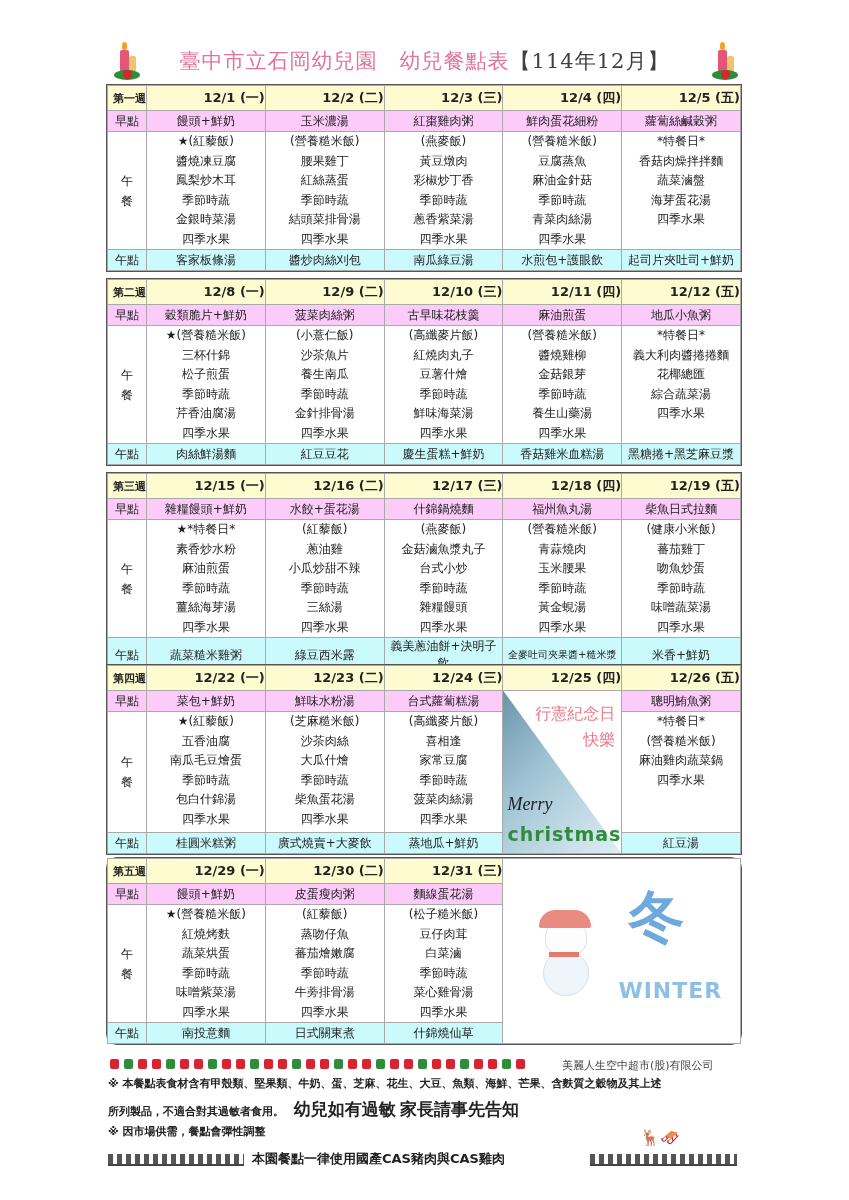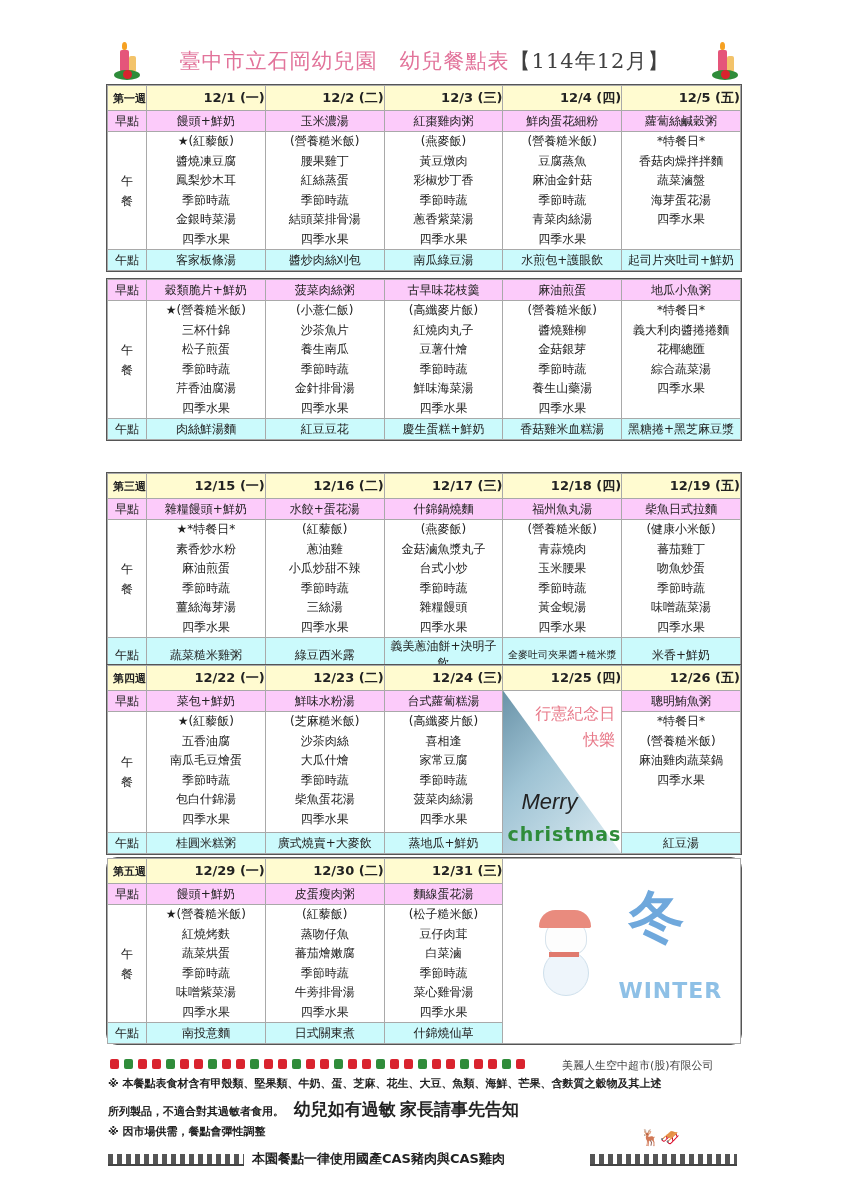--- a/index.html
+++ b/index.html
@@ -27,21 +27,21 @@
   .ln td.lab { vertical-align:middle; line-height:20px; }
   .ln .item { height:19.5px; line-height:19.5px; font-size:12px; white-space:nowrap; }
   .sn td { background:#cbfafc; height:20px; }
   .small { font-size:10px !important; }
 
   .deco { position:absolute; }
   .hol { position:absolute; overflow:hidden; background:linear-gradient(135deg,#6a93a8 0%,#9fc3d4 40%,#dfeef4 100%); }
   .hol .tri { position:absolute; left:0; top:0; width:100%; height:100%; background:#fff;
               clip-path:polygon(0 0,100% 0,100% 100%); }
   .hol .t1 { position:absolute; right:6px; top:10px; font-size:16px; color:#e87a8a; font-family:"DejaVu Serif",serif; text-align:right; line-height:26px; }
-  .hol .merry { position:absolute; left:18px; bottom:38px; font-family:Liberation Sans, sans-serif; font-style:italic; font-size:22px; color:#222; }
+  .hol .merry { position:absolute; left:4px; bottom:38px; font-family:Liberation Serif, serif; font-style:italic; font-size:18px; color:#222; }
   .hol .xmas { position:absolute; left:4px; bottom:8px; font-size:19px; font-weight:bold; letter-spacing:1px; }
 
   .footer { position:absolute; left:106px; font-size:12px; }
   .foot-line { position:absolute; font-size:11px; font-weight:bold; }
   .strip { position:absolute; height:14px; }
 </style>
 </head>
 <body>
 
 <div class="candle" style="left:112px;">
@@ -134,20 +134,28 @@
             <td>南瓜綠豆湯</td>
             <td>水煎包+護眼飲</td>
             <td>起司片夾吐司+鮮奶</td>
           </tr>
         </tbody>
       </table>
     </div>
     <div class="week" style="top: 278px;">
       <table>
         <tbody>
+          <tr class="hdr">
+            <td class="lab">第二週</td>
+            <td>12/8 (一)</td>
+            <td>12/9 (二)</td>
+            <td>12/10 (三)</td>
+            <td>12/11 (四)</td>
+            <td>12/12 (五)</td>
+          </tr>
           <tr class="bk">
             <td class="lab">早點</td>
             <td>穀類脆片+鮮奶</td>
             <td>菠菜肉絲粥</td>
             <td>古早味花枝羹</td>
             <td>麻油煎蛋</td>
             <td>地瓜小魚粥</td>
           </tr>
           <tr class="ln">
             <td class="lab"><span>午</span><br><span>餐</span></td>

